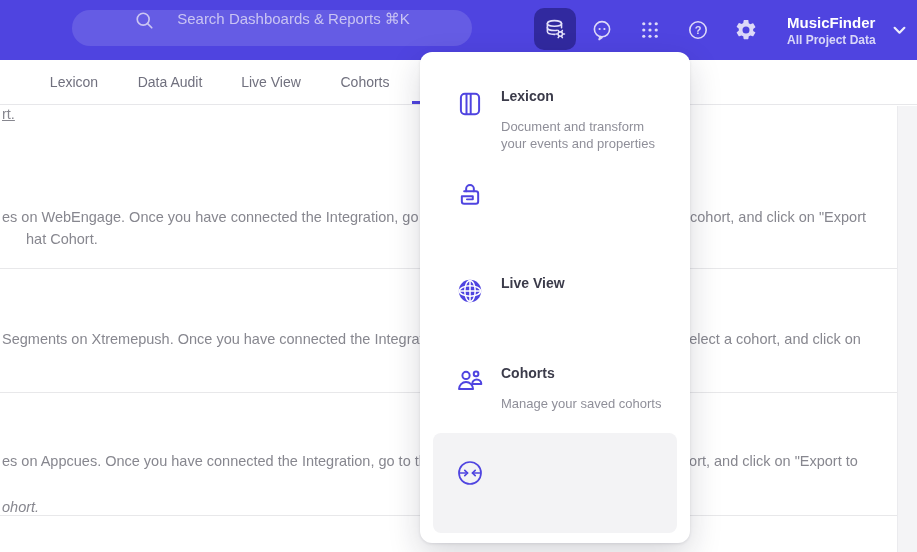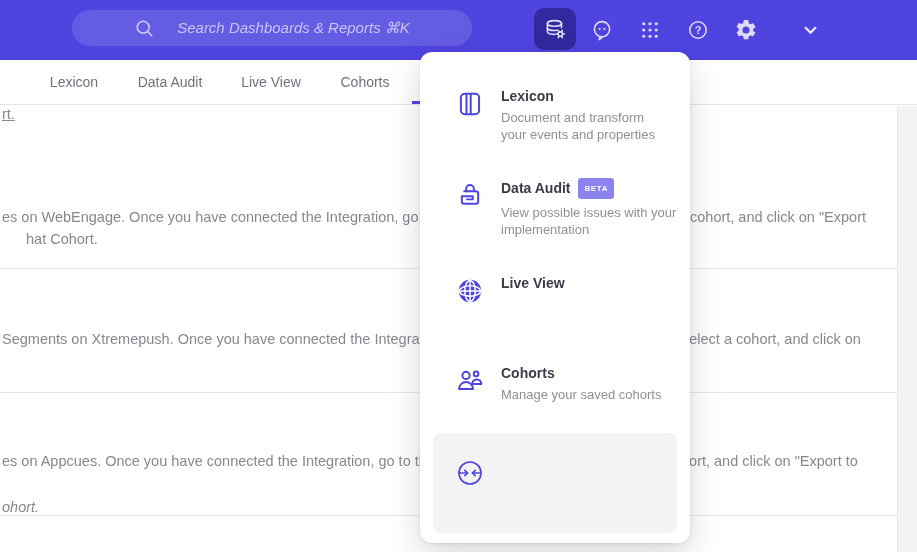--- a/index.html
+++ b/index.html
@@ -4,22 +4,22 @@
 <style>
   html,body { margin:0; padding:0; background:#ffffff; }
   #app {
     position:relative; width:917px; height:552px; overflow:hidden;
     font-family:"Liberation Sans", sans-serif; background:#ffffff;
   }
   
   .header { position:absolute; left:0; top:0; width:917px; height:60px; background:#4f44e0; }
   .search-pill {
     position:absolute; left:72px; top:10px; width:400px; height:36px; border-radius:18px;
-    background:rgba(255,255,255,0.13); display:flex; align-items:center; justify-content:center;
-    gap:22px; cursor:pointer;font-style:italic;
+    background:rgba(255,255,255,0.13); display:flex; align-items:flex-start; justify-content:center;
+    gap:22px; cursor:pointer;
   }
   .search-pill .ph { color:#c9c4f3; font-size:15px; }
   .hbtn {
     position:absolute; top:10px; width:40px; height:40px; border-radius:10px;
     display:flex; align-items:center; justify-content:center; cursor:pointer;
   }
   .hbtn.active { top:8px; width:42px; height:42px; background:rgba(10,4,70,0.42); }
   #btn-dm   { left:534px; }
   #btn-fb   { left:582px; }
   #btn-grid { left:630px; }
@@ -56,21 +56,21 @@
   
   .dropdown {
     position:absolute; left:420px; top:52px; width:270px; height:491px; background:#ffffff;
     border-radius:12px; box-shadow:0 1px 3px rgba(25,25,50,0.10), 0 12px 32px rgba(25,25,50,0.17);
   }
   .mitem { position:absolute; left:36px; display:flex; gap:17px; cursor:pointer; }
   #mi-lexicon { top:36px; } #mi-audit { top:126px; } #mi-live { top:223px; } #mi-cohorts { top:313px; }
   .micon { width:28px; height:28px; flex:none; margin-top:2px; }
   .mtext { width:190px; }
   .mtitle { font-size:14px; font-weight:700; color:#3b3b4a; line-height:16px; }
-  .mdesc { font-size:13px; color:#8f8f99; line-height:17px; margin-top:5px; white-space:pre-line; }
+  .mdesc { font-size:13px; color:#8f8f99; line-height:17px; margin-top:14px; white-space:pre-line; }
   .beta {
     display:inline-block; margin-left:8px; background:#8c82ee; color:#ffffff; font-size:8px;
     font-weight:700; letter-spacing:0.6px; padding:3px 6px 2px 6px; border-radius:3px; vertical-align:2px;
   }
   .highlight { position:absolute; left:13px; top:381px; width:244px; height:100px; background:#f3f3f5; border-radius:8px; cursor:pointer; }
   .highlight .mitem-in { position:absolute; left:23px; top:24px; display:flex; gap:17px; }
 </style>
 </head>
 <body>
 
@@ -152,20 +152,24 @@
         <text x="12" y="16" text-anchor="middle" font-size="11" font-weight="bold" fill="#ddd9f8" font-family="Liberation Sans, sans-serif">?</text>
       </svg>
     </div>
     <div class="hbtn" id="btn-set">
       <svg width="24" height="24" viewBox="0 0 24 24" fill="#ddd9f8">
         <path d="M19.14,12.94a7,7 0 0 0 .06-.94 7,7 0 0 0-.06-.94l2.03-1.58a.5.5 0 0 0 .12-.64l-1.92-3.32a.5.5 0 0 0-.61-.22l-2.39.96a7.3,7.3 0 0 0-1.62-.94l-.36-2.54A.5.5 0 0 0 13.9,2h-3.8a.5.5 0 0 0-.49.42l-.36,2.54a7.3,7.3 0 0 0-1.62.94l-2.39-.96a.5.5 0 0 0-.61.22L2.71,8.48a.5.5 0 0 0 .12.64l2.03,1.58a7,7 0 0 0 0,1.88l-2.03,1.58a.5.5 0 0 0-.12.64l1.92,3.32c.14.24.42.34.61.22l2.39-.96c.5.38 1.03.7 1.62.94l.36,2.54c.04.24.24.42.49.42h3.8c.25,0 .45-.18.49-.42l.36-2.54c.59-.24 1.12-.56 1.62-.94l2.39.96c.19.12.47.02.61-.22l1.92-3.32a.5.5 0 0 0-.12-.64zM12,15.5A3.5,3.5 0 1 1 15.5,12 3.5,3.5 0 0 1 12,15.5z"></path>
       </svg>
     </div>
 
     <div class="project">
+      <div class="names">
+        <span class="pname">MusicFinder</span>
+        <span class="psub">All Project Data</span>
+      </div>
       <svg class="chev" width="13" height="9" viewBox="0 0 12 8" fill="none">
         <path d="M1.5,1.5 L6,6 L10.5,1.5" stroke="rgba(255,255,255,0.9)" stroke-width="2" stroke-linecap="round" stroke-linejoin="round"></path>
       </svg>
     </div>
   </div>
 
   <div class="dropdown">
 
     <div class="mitem" id="mi-lexicon">
       <svg class="micon" viewBox="0 0 24 24" fill="none" stroke="#4f44e0" stroke-width="1.7">
@@ -178,27 +182,20 @@
         <div class="mdesc">Document and transform
 your events and properties</div>
       </div>
     </div>
 
     <div class="mitem" id="mi-audit">
       <svg class="micon" viewBox="0 0 24 24" fill="none" stroke="#4f44e0" stroke-width="1.7" stroke-linecap="round" stroke-linejoin="round">
         <path d="M8.7,9.6 V7.6 a3.3,3.3 0 0 1 6.6,0 V9.6"></path>
         <path d="M7,9.6 h10 a2,2 0 0 1 2,2 v6.8 a2,2 0 0 1 -2,2 H7 a2,2 0 0 1 -2,-2 v-4.4 h9.4 v2.6 h-5"></path>
       </svg>
-      <div class="mtext">
-        <div class="mtitle">
-          <span>Data Audit</span><span class="beta">BETA</span>
-        </div>
-        <div class="mdesc">View possible issues with your
-implementation</div>
-      </div>
     </div>
 
     <div class="mitem" id="mi-live">
       <svg class="micon" viewBox="0 0 28 28">
         <circle cx="14" cy="14" r="11.2" fill="#4f44e0"></circle>
         <line x1="3.6" y1="14" x2="24.4" y2="14" stroke="#ffffff" stroke-width="1.5"></line>
         <line x1="14" y1="3.6" x2="14" y2="24.4" stroke="#ffffff" stroke-width="1.5"></line>
         <ellipse cx="14" cy="14" rx="5.2" ry="10.6" stroke="#ffffff" stroke-width="1.5" fill="none"></ellipse>
         <ellipse cx="14" cy="14" rx="10.6" ry="5.2" stroke="#ffffff" stroke-width="1.5" fill="none"></ellipse>
       </svg>

